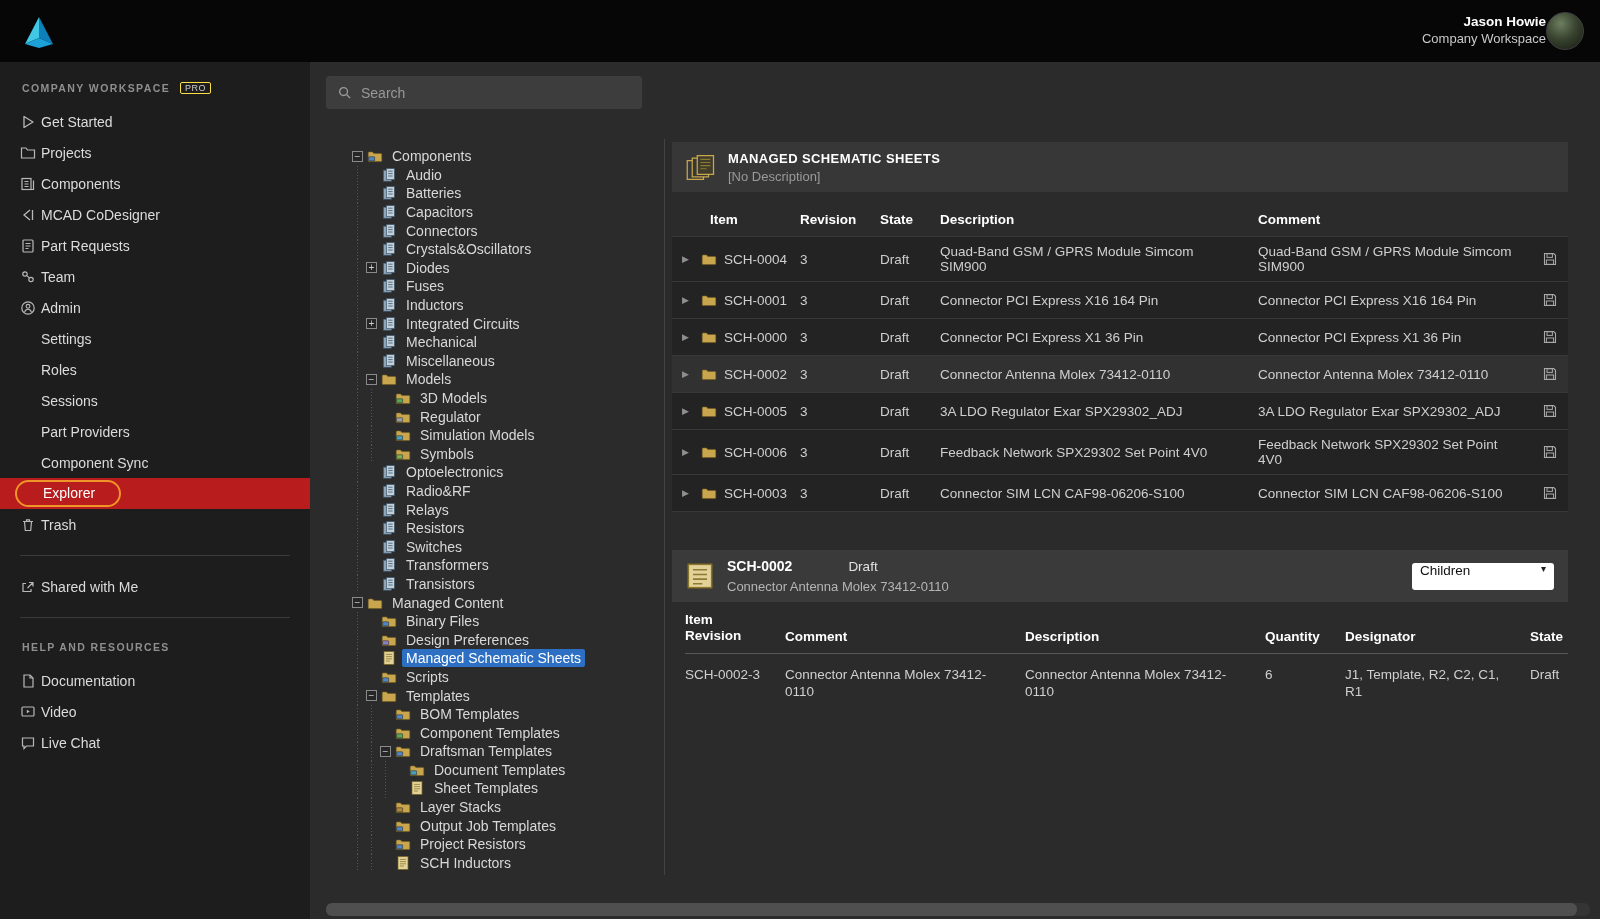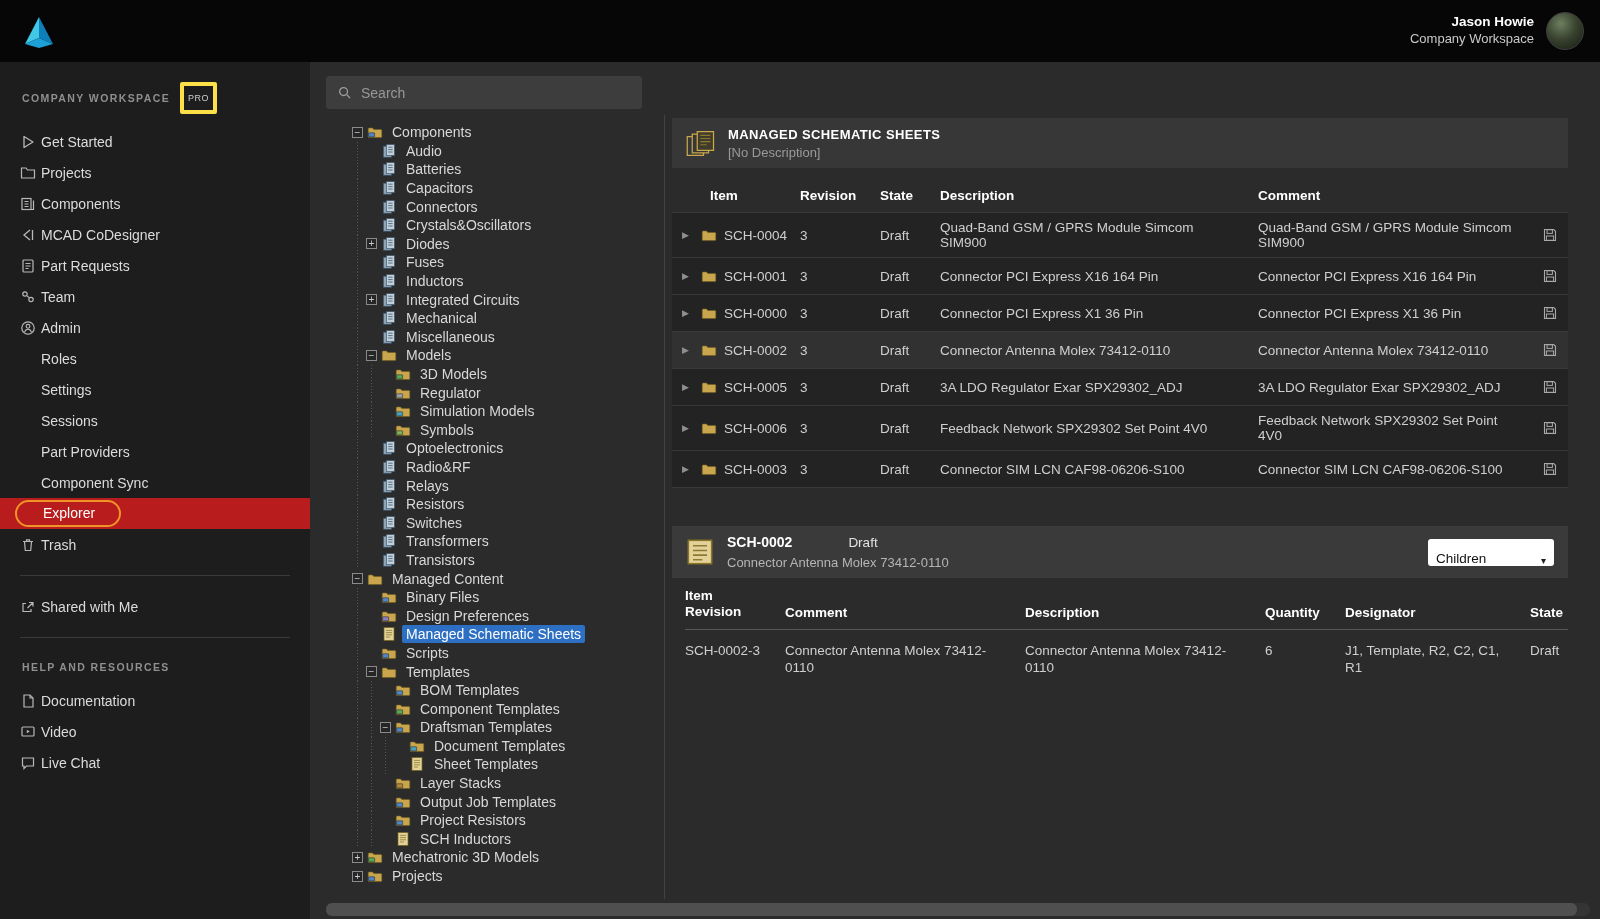--- a/index.html
+++ b/index.html
@@ -2,41 +2,41 @@
 <html><head>
 <meta charset="utf-8">
 <style>
   *{margin:0;padding:0;box-sizing:border-box;}
   html,body{width:1600px;height:919px;overflow:hidden;background:#2b2b2b;
     font-family:"Liberation Sans",sans-serif;color:#d6d6d6;}
   
   .topbar{height:62px;background:#060606;display:flex;align-items:center;padding:0 16px;}
   .logo{width:40px;height:40px;margin-left:4px;cursor:pointer;}
   .tb-spacer{flex:1;}
-  .userbox{text-align:right;margin-right:12px;line-height:1.25;}
+  .userbox{text-align:right;line-height:1.25;}
   .user-name{font-size:13.5px;font-weight:bold;color:#fff;}
   .user-ws{font-size:13px;color:#c9c9c9;}
   .avatar{width:38px;height:38px;border-radius:50%;border:1px solid #3e3e3e;cursor:pointer;
     background:radial-gradient(circle at 38% 30%,#6d7f60 0%,#3a4430 45%,#141a10 100%);}
   
   .app{display:flex;height:857px;}
   .sidebar{width:310px;background:#1d1d1d;flex-shrink:0;padding-top:20px;overflow:hidden;}
   .ws-row{padding:0 22px;display:flex;align-items:center;gap:10px;margin-bottom:12px;}
   .ws-label{font-size:10.5px;letter-spacing:1.4px;color:#8f8f8f;font-weight:bold;}
-  .pro{font-size:9px;border:4px solid #fde047;border-radius:2px;padding:7px 4px;color:#ccc;letter-spacing:.5px;}
+  .pro{font-size:9px;border:1px solid #fde047;border-radius:2px;padding:0 4px;color:#ccc;letter-spacing:.5px;}
   .side-item{height:31px;display:flex;align-items:center;padding-left:20px;font-size:14px;color:#dcdcdc;cursor:pointer;}
   .side-item .icon{width:16px;height:16px;margin-right:5px;display:inline-flex;flex-shrink:0;}
   .side-item .icon svg{width:16px;height:16px;}
   .side-item.sub{padding-left:41px;}
   .side-item.active{background:#b91c1c;color:#fff;}
   .ring{border:2px solid #ee9428;border-radius:16px;padding:3px 24px 4px 26px;margin-left:-26px;}
   .side-divider{border-top:1px solid #3a3a3a;margin:15px 20px;}
   .side-section{font-size:10.5px;letter-spacing:1.4px;color:#8f8f8f;font-weight:bold;padding:8px 22px 12px;margin-top:2px;}
   
-  .main{flex:1;display:flex;flex-direction:column;min-width:0;}
+  .main{flex:1;display:flex;flex-direction:column;min-width:0;gap:24px;}
   .search-row{padding:14px 0 0 16px;}
   .searchbar{width:316px;height:33px;background:#3d3d3d;border-radius:3px;display:flex;align-items:center;padding:0 11px;gap:9px;}
   .searchbar .icon svg{width:15px;height:15px;display:block;}
   .searchbar input{background:transparent;border:none;outline:none;color:#ddd;font-size:14px;flex:1;font-family:inherit;}
   .searchbar input::placeholder{color:#989898;}
   .content{flex:1;display:flex;margin-top:6px;min-height:0;}
   
   .treepane{width:355px;flex-shrink:0;border-right:1px solid #424242;padding:8px 0 0 42px;overflow:hidden;}
   .tnode{height:18.6px;display:flex;align-items:center;font-size:14px;color:#d8d8d8;white-space:nowrap;cursor:pointer;}
   .guide{width:14px;flex-shrink:0;align-self:stretch;background-image:repeating-linear-gradient(to bottom,#565656 0 1px,transparent 1px 3px);
@@ -72,21 +72,21 @@
   .c-action{display:flex;justify-content:flex-end;padding-right:10px;}
   .c-action .icon svg{width:16px;height:16px;display:block;}
   
   .detail{margin-top:38px;height:52px;background:#3a3a3a;display:flex;align-items:center;padding:0 14px;gap:13px;flex-shrink:0;}
   .detail .icon svg{width:28px;height:28px;display:block;}
   .detail-main{flex:1;line-height:1.2;}
   .detail-top{display:flex;align-items:baseline;}
   .detail-item{font-weight:bold;font-size:14px;color:#fff;}
   .detail-state{font-size:13.5px;color:#e2e2e2;margin-left:56px;}
   .detail-desc{font-size:13px;color:#b5b5b5;margin-top:4px;}
-  .select{width:126px;height:27px;background:#fff;color:#111;border-radius:3px;display:flex;align-items:flex-end;
+  .select{width:142px;height:27px;background:#fff;color:#111;border-radius:3px;display:flex;align-items:flex-start;
     justify-content:space-between;padding:0 8px;font-size:13.5px;cursor:pointer;}
   .caret{font-size:10px;color:#222;}
   
   .child-table{margin-top:10px;padding-left:13px;}
   .chead,.crow{display:grid;grid-template-columns:100px 240px 240px 80px 185px 1fr;}
   .chead{align-items:end;font-weight:bold;font-size:13.5px;color:#fff;padding-bottom:9px;border-bottom:1px solid #585858;}
   .chead .two{line-height:1.2;}
   .crow{font-size:13.5px;color:#cfcfcf;padding-top:13px;cursor:pointer;}
   .crow .cell{padding-right:18px;line-height:1.25;}
   .h-state,.c-state{text-align:right;padding-right:6px;}
@@ -176,24 +176,24 @@
           <span class="icon">
             <svg viewBox="0 0 16 16">
               <circle cx="8" cy="8" r="6.2" fill="none" stroke="#b9b9b9" stroke-width="1.2"></circle>
               <circle cx="8" cy="6.3" r="1.9" fill="none" stroke="#b9b9b9" stroke-width="1.1"></circle>
               <path d="M4.5 12.3c.6-2 2-3 3.5-3s2.9 1 3.5 3" fill="none" stroke="#b9b9b9" stroke-width="1.1"></path>
             </svg>
           </span>
           <span class="">Admin</span>
         </div>
         <div class="side-item sub">
+          <span class="">Settings</span>
+        </div>
+        <div class="side-item sub">
           <span class="">Roles</span>
-        </div>
-        <div class="side-item sub">
-          <span class="">Settings</span>
         </div>
         <div class="side-item sub">
           <span class="">Sessions</span>
         </div>
         <div class="side-item sub">
           <span class="">Part Providers</span>
         </div>
         <div class="side-item sub">
           <span class="">Component Sync</span>
         </div>

